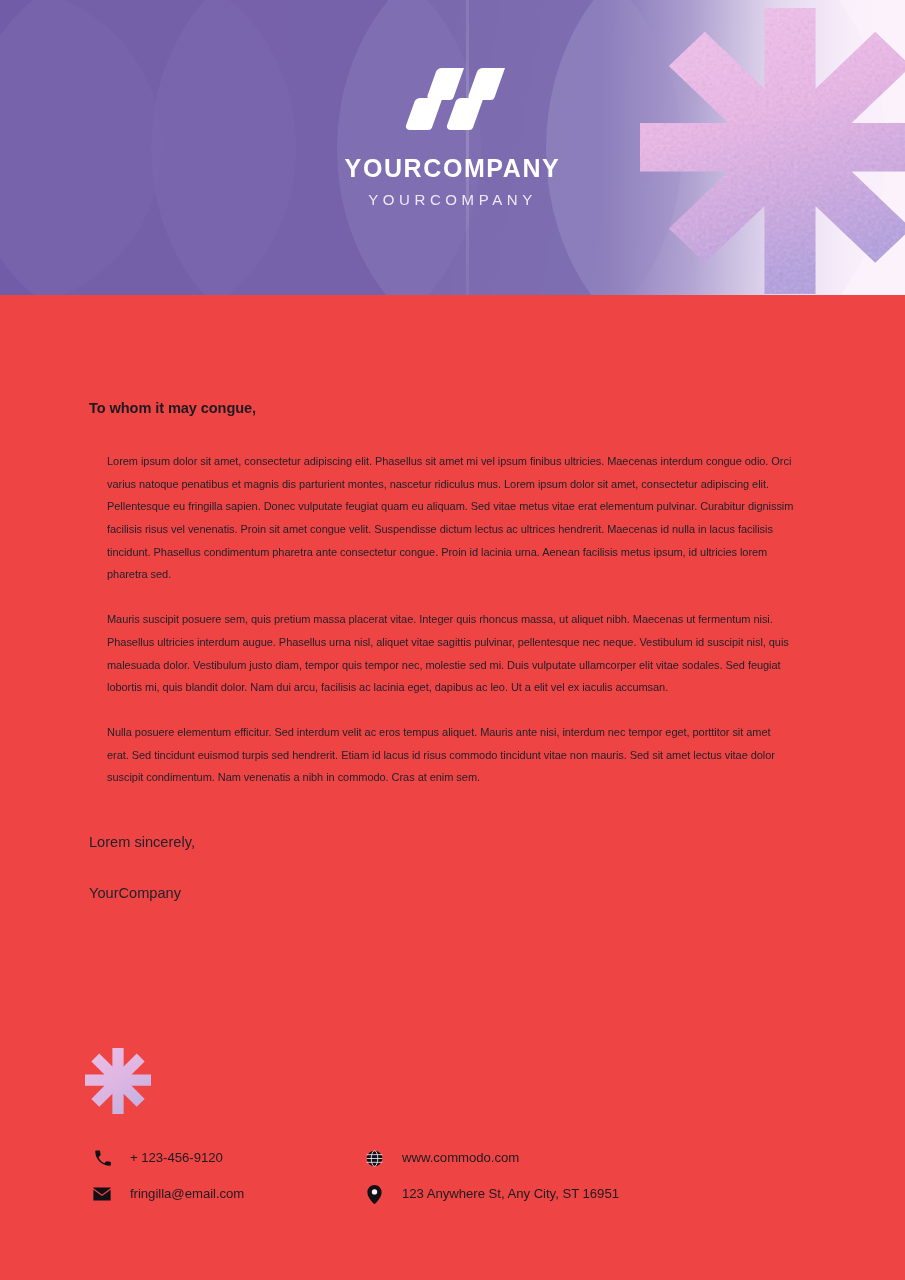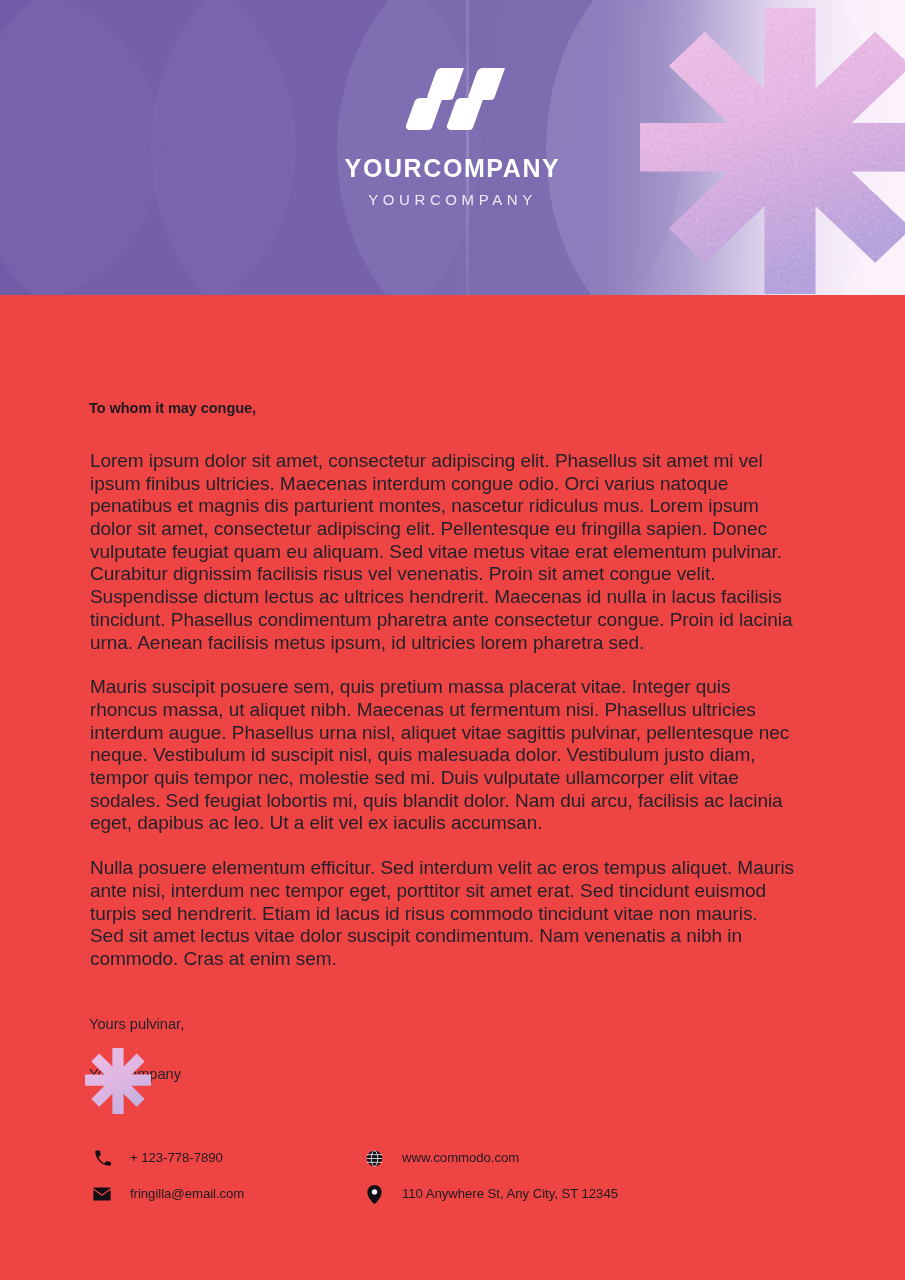--- a/index.html
+++ b/index.html
@@ -140,24 +140,24 @@
   }
   .salutation {
     font-size: 14.6px;
     font-weight: bold;
     color: #1d1b20;
     line-height: 1.5;
     margin: 0 0 30px 0;
     letter-spacing: -0.1px;
   }
   .para {
-    font-size: 19px;
+    font-size: 11px;
     color: #24212a;
     line-height: 22.7px;
-    margin: 0 0 22px 1px;
+    margin: 0 0 22px 18px;
     letter-spacing: -0.05px;
   }
   .closing {
     font-size: 14.6px;
     color: #24212a;
     line-height: 22.7px;
     margin: 42px 0 0 0;
   }
   .signature {
     font-size: 14.6px;
@@ -259,21 +259,21 @@
       <div class="brand-name">YOURCOMPANY</div>
       <div class="brand-slogan">YOURCOMPANY</div>
     </div>
   </div>
 
   <div class="letter">
     <p class="salutation">To whom it may congue,</p>
     <p class="para">Lorem ipsum dolor sit amet, consectetur adipiscing elit. Phasellus sit amet mi vel ipsum finibus ultricies. Maecenas interdum congue odio. Orci varius natoque penatibus et magnis dis parturient montes, nascetur ridiculus mus. Lorem ipsum dolor sit amet, consectetur adipiscing elit. Pellentesque eu fringilla sapien. Donec vulputate feugiat quam eu aliquam. Sed vitae metus vitae erat elementum pulvinar. Curabitur dignissim facilisis risus vel venenatis. Proin sit amet congue velit. Suspendisse dictum lectus ac ultrices hendrerit. Maecenas id nulla in lacus facilisis tincidunt. Phasellus condimentum pharetra ante consectetur congue. Proin id lacinia urna. Aenean facilisis metus ipsum, id ultricies lorem pharetra sed.</p>
     <p class="para">Mauris suscipit posuere sem, quis pretium massa placerat vitae. Integer quis rhoncus massa, ut aliquet nibh. Maecenas ut fermentum nisi. Phasellus ultricies interdum augue. Phasellus urna nisl, aliquet vitae sagittis pulvinar, pellentesque nec neque. Vestibulum id suscipit nisl, quis malesuada dolor. Vestibulum justo diam, tempor quis tempor nec, molestie sed mi. Duis vulputate ullamcorper elit vitae sodales. Sed feugiat lobortis mi, quis blandit dolor. Nam dui arcu, facilisis ac lacinia eget, dapibus ac leo. Ut a elit vel ex iaculis accumsan.</p>
     <p class="para">Nulla posuere elementum efficitur. Sed interdum velit ac eros tempus aliquet. Mauris ante nisi, interdum nec tempor eget, porttitor sit amet erat. Sed tincidunt euismod turpis sed hendrerit. Etiam id lacus id risus commodo tincidunt vitae non mauris. Sed sit amet lectus vitae dolor suscipit condimentum. Nam venenatis a nibh in commodo. Cras at enim sem.</p>
-    <p class="closing">Yours pulvinar,</p>
+    <p class="closing">Lorem sincerely,</p>
     <p class="signature">YourCompany</p>
   </div>
 
   <div class="star-wrap star-small">
     <svg class="star-svg" viewBox="0 0 100 100" preserveAspectRatio="none" aria-hidden="true">
       <defs>
         <linearGradient id="starGradSmall" x1="0.15" y1="0" x2="0.8" y2="1">
           <stop offset="0%" stop-color="#e9bde6"></stop>
           <stop offset="50%" stop-color="#dfb6e2"></stop>
           <stop offset="100%" stop-color="#c0b0e0"></stop>
@@ -290,21 +290,21 @@
   <div class="footer">
 
     <div class="footer-col footer-col-left">
 
       <div class="contact-row">
         <span class="contact-icon">
           <svg width="17" height="17" viewBox="0 0 24 24" aria-hidden="true">
             <path fill="#111014" d="M6.6 10.8c1.7 3.4 4.5 6.1 7.9 7.9l2.6-2.6c.33-.33.8-.43 1.22-.29 1.34.44 2.77.68 4.25.68.66 0 1.2.54 1.2 1.2V21c0 .66-.54 1.2-1.2 1.2C10.9 22.2 1.8 13.1 1.8 1.8 1.8 1.14 2.34.6 3 .6h4.5c.66 0 1.2.54 1.2 1.2 0 1.48.24 2.91.68 4.25.14.42.04.89-.29 1.22l-2.49 2.53z"></path>
           </svg>
         </span>
-        <span class="contact-text">+ 123-778-7890</span>
+        <span class="contact-text">+ 123-456-9120</span>
       </div>
 
       <div class="contact-row">
         <span class="contact-icon">
           <svg width="18" height="14" viewBox="0 0 24 18" aria-hidden="true">
             <path fill="#111014" d="M0.5 1.2 L12 9.6 L23.5 1.2 L23.5 0.4 L0.5 0.4 Z"></path>
             <path fill="#111014" d="M0.5 3.3 L0.5 17.6 L23.5 17.6 L23.5 3.3 L13.1 10.9 C12.45 11.37 11.55 11.37 10.9 10.9 Z"></path>
           </svg>
         </span>
         <span class="contact-text">fringilla@email.com</span>
@@ -329,20 +329,20 @@
         <span class="contact-text">www.commodo.com</span>
       </div>
 
       <div class="contact-row">
         <span class="contact-icon">
           <svg width="15" height="19" viewBox="0 0 18 24" aria-hidden="true">
             <path fill="#111014" d="M9 0C4.03 0 0 4.03 0 9c0 6.6 7.6 14.1 8 14.5.55.55 1.45.55 2 0 .4-.4 8-7.9 8-14.5 0-4.97-4.03-9-9-9z"></path>
             <circle cx="9" cy="8.7" r="3.4" fill="#fbf2fc"></circle>
           </svg>
         </span>
-        <span class="contact-text">110 Anywhere St, Any City, ST 12345</span>
+        <span class="contact-text">123 Anywhere St, Any City, ST 16951</span>
       </div>
 
     </div>
 
   </div>
 
 </div>
 
 </body></html>

